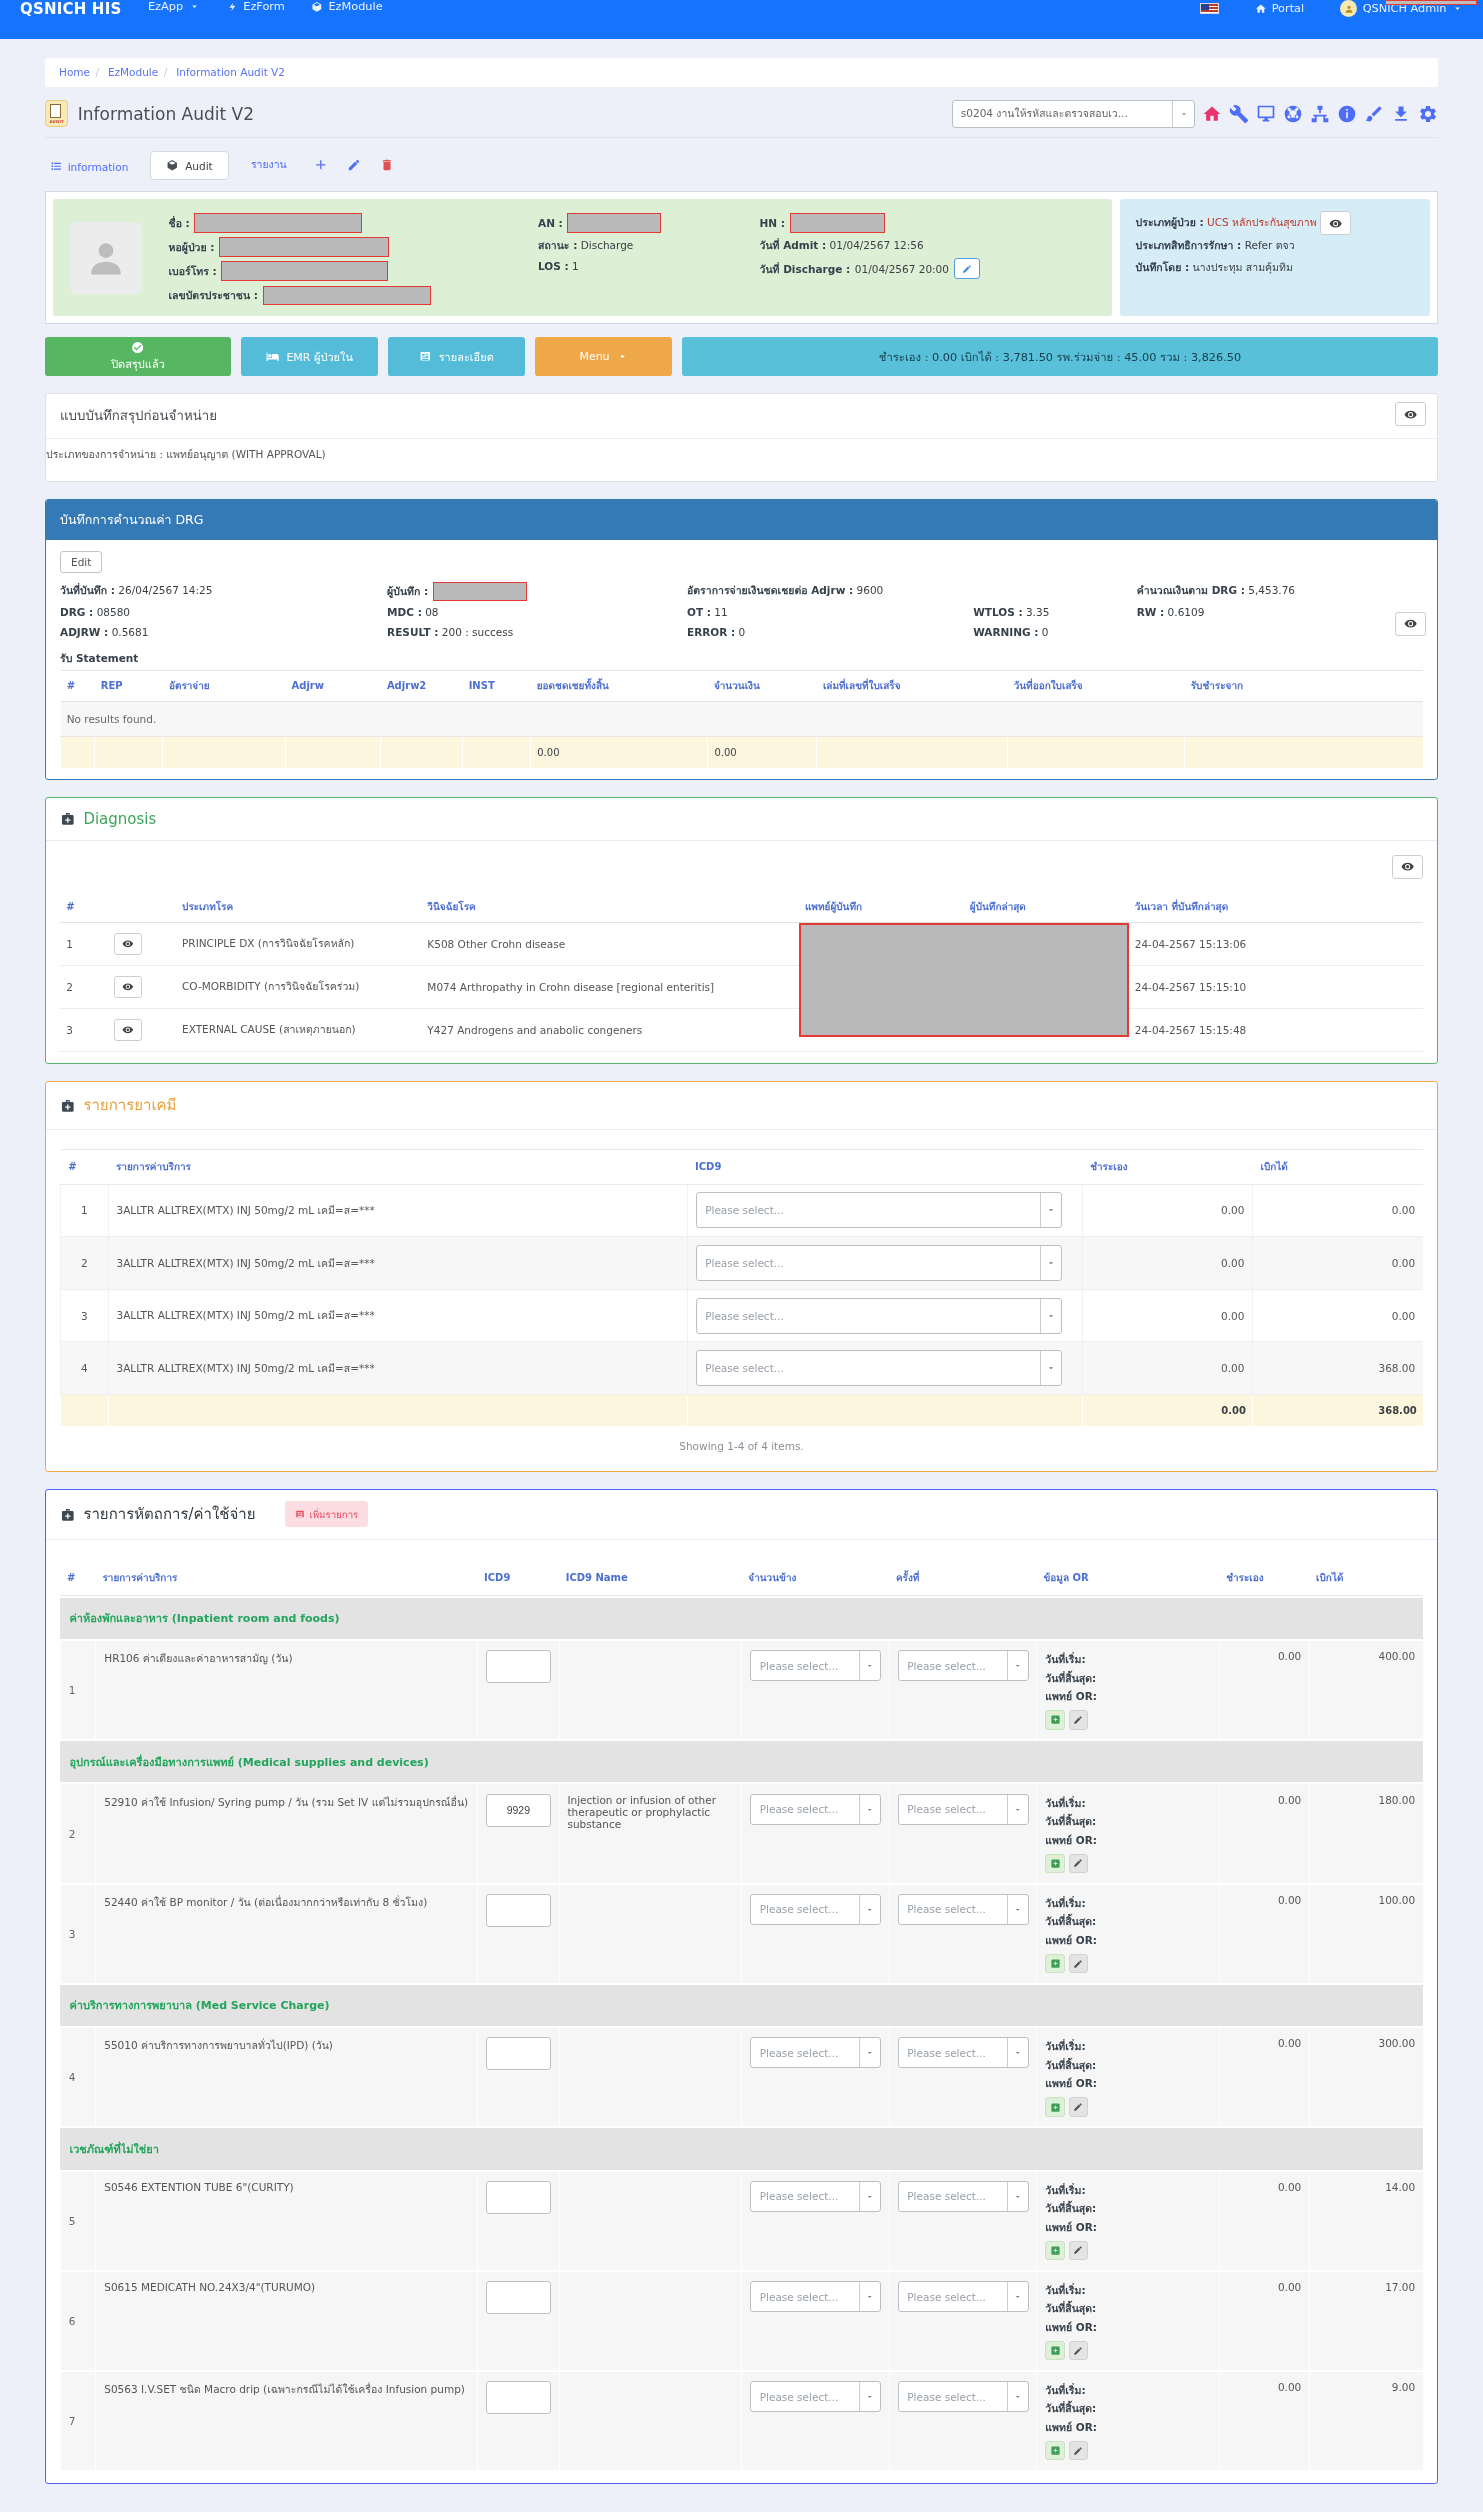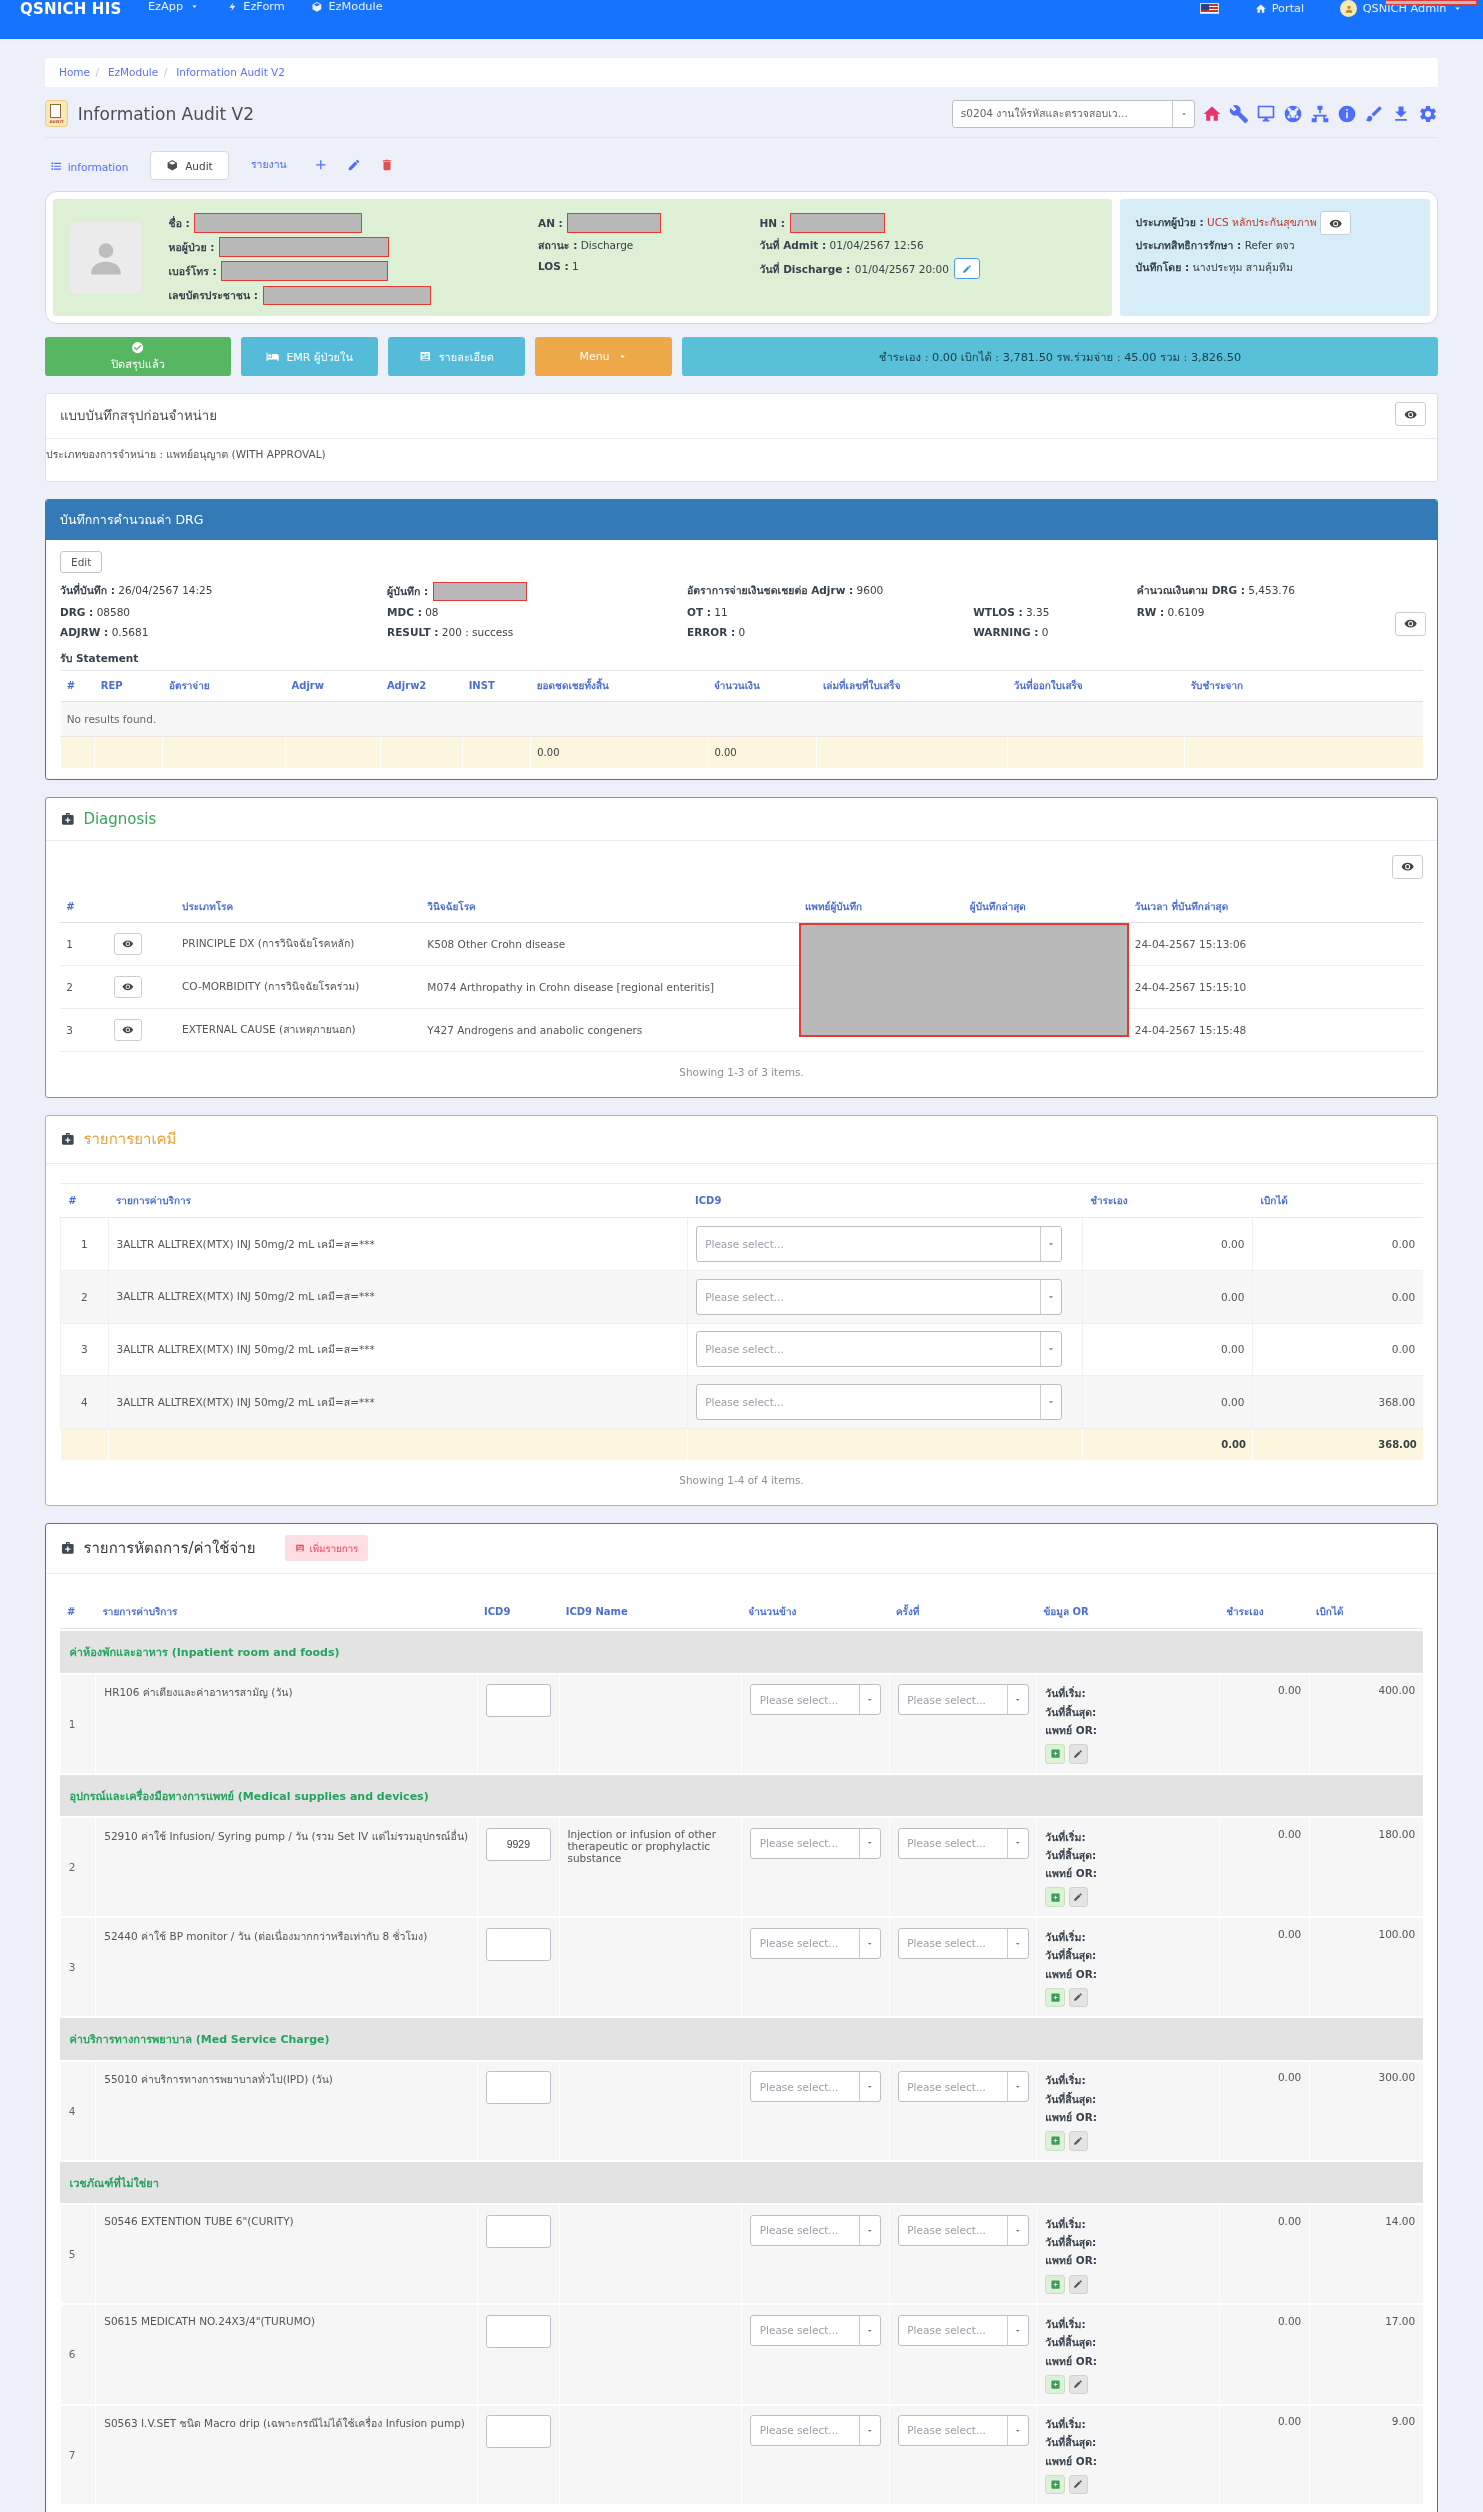--- a/index.html
+++ b/index.html
@@ -30,21 +30,21 @@
   .dept-select .txt{flex:1;padding:0 7.8px;white-space:nowrap;overflow:hidden}
   .dept-select .car{width:22px;height:100%;border-left:0.8px solid #ccc;display:flex;align-items:center;justify-content:center;color:#888}
   .tool-ic{color:#4f6ef7;cursor:pointer;display:inline-flex}
   .tool-ic.pink{color:#e8336d}
   
   .tabs{display:flex;align-items:flex-end;gap:20px;padding:11px 3.1px 0;margin-bottom:3.1px}
   .tab-link{color:#4f6ef7;display:flex;gap:5.5px;align-items:center;padding:7px 1.6px;cursor:pointer}
   .tab-active{border:0.8px solid #d4d8df;border-radius:3.9px;background:#fff;padding:7px 15.6px;color:#444;display:flex;gap:6.2px;align-items:center;cursor:pointer}
   .tab-tools{display:flex;gap:18.7px;align-items:center;margin-left:4.7px;padding-bottom:7px}
   
-  .patient-card{background:#fff;border:0.8px solid #cfd9ea;border-radius:12px;margin-top:11px;padding:7px;display:flex;gap:7.8px}
+  .patient-card{background:#fff;border:0.8px solid #cfd9ea;border-radius:0;margin-top:11px;padding:7px;display:flex;gap:7.8px}
   .patient-green{flex:1;background:#ddefd5;border-radius:3.1px;padding:11px 17px;display:flex;gap:26.5px}
   .avatar-big{width:72px;height:72px;border-radius:6.2px;background:#ececec;color:#bdbdbd;display:flex;align-items:center;justify-content:center;align-self:center}
   .p-col{display:flex;flex-direction:column;gap:4.7px;padding-top:3.1px;line-height:1.55}
   .p-col b{color:#37414b}
   .redact{display:inline-block;background:#b9b9b9;border:1.6px solid #e53935;vertical-align:middle}
   .r-line{display:flex;align-items:center;gap:4.7px}
   .patient-info{width:310px;background:#d6ecf6;border-radius:3.1px;padding:12.5px 15.6px;line-height:2.05}
   .patient-info b{color:#37414b}
   .val-red{color:#c0392b}
   .mini-btn{display:inline-flex;align-items:center;justify-content:center;width:26.5px;height:21px;background:#fff;border:0.8px solid #4f9ddc;border-radius:3.1px;color:#3f8ed0;cursor:pointer;vertical-align:middle}
@@ -589,21 +589,20 @@
             <td>EXTERNAL CAUSE (สาเหตุภายนอก)</td>
                 <td>Y427 Androgens and anabolic congeners</td>
             <td></td>
                 <td></td>
                 <td>24-04-2567 15:15:48</td>
           </tr>
         </tbody>
           </table>
         <div class="dg-overlay"></div>
       </div>
-      <div class="showing">Showing 1-3 of 3 items.</div>
     </div>
   </section>
 
   <section class="card card-chemo">
     <div class="card-head">
       <svg class="ic head-ic" width="15.6" height="15.6" viewBox="0 0 20 20">
           <use href="#i-medkit"></use>
         </svg>
       <span class="chemo-title">รายการยาเคมี</span>
     </div>

